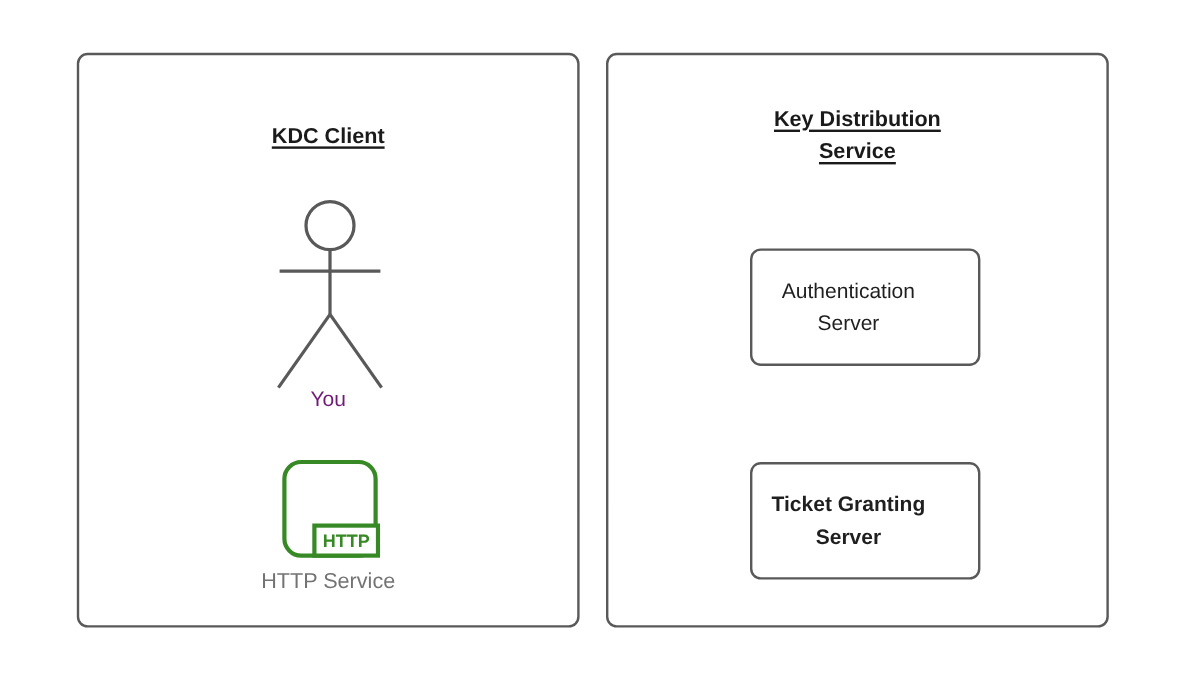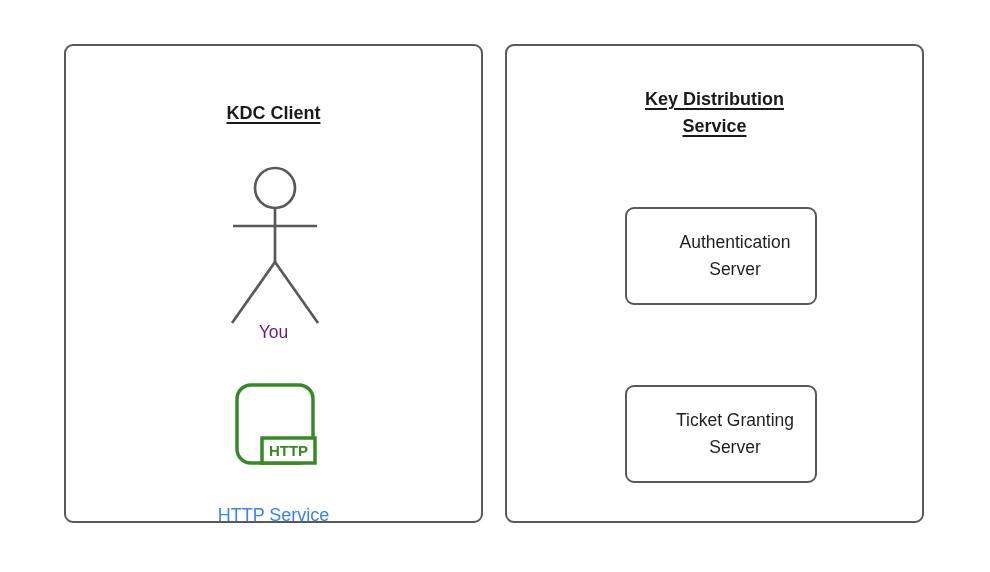--- a/index.html
+++ b/index.html
@@ -68,47 +68,46 @@
     left: 169px;
     top: 337px;
   }
   .service-label {
     position: absolute;
     left: 0;
     right: 0;
     top: 428px;
     text-align: center;
     font-size: 18px;
-    color: #3b82f6;
-    margin-top: 31px;
+    color: #737373;
   }
 
   .server-box {
     position: absolute;
     left: 118px;
     width: 192px;
     height: 98px;
     border: 2px solid #595959;
     border-radius: 9px;
     background: #ffffff;
     box-sizing: border-box;
     display: flex;
     align-items: center;
-    justify-content: flex-end;
+    justify-content: flex-start;
     text-align: center;
     font-size: 17.5px;
     line-height: 27px;
     color: #1f1f1f;
   }
   .server-box span {
     display: inline-block;
     max-width: 160px;
   }
   .server-box-auth   { top: 161px; }
-  .server-box-ticket { top: 339px; }
+  .server-box-ticket { top: 339px; font-weight: bold; }
 
   .badge-text {
     font-family: "Liberation Sans", sans-serif;
     font-size: 15px;
     font-weight: bold;
   }
 </style>
 </head>
 <body>
 

